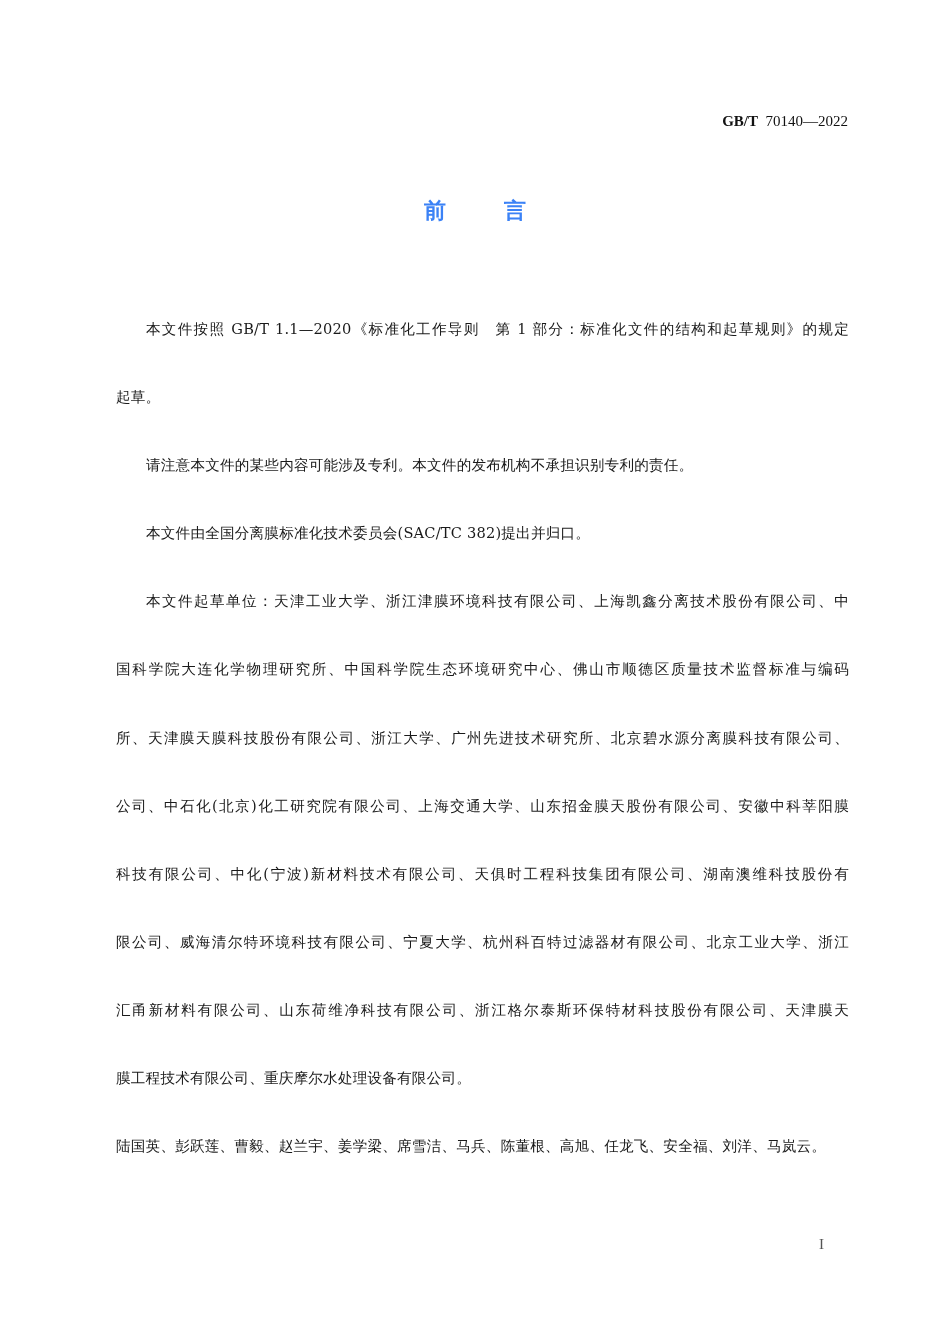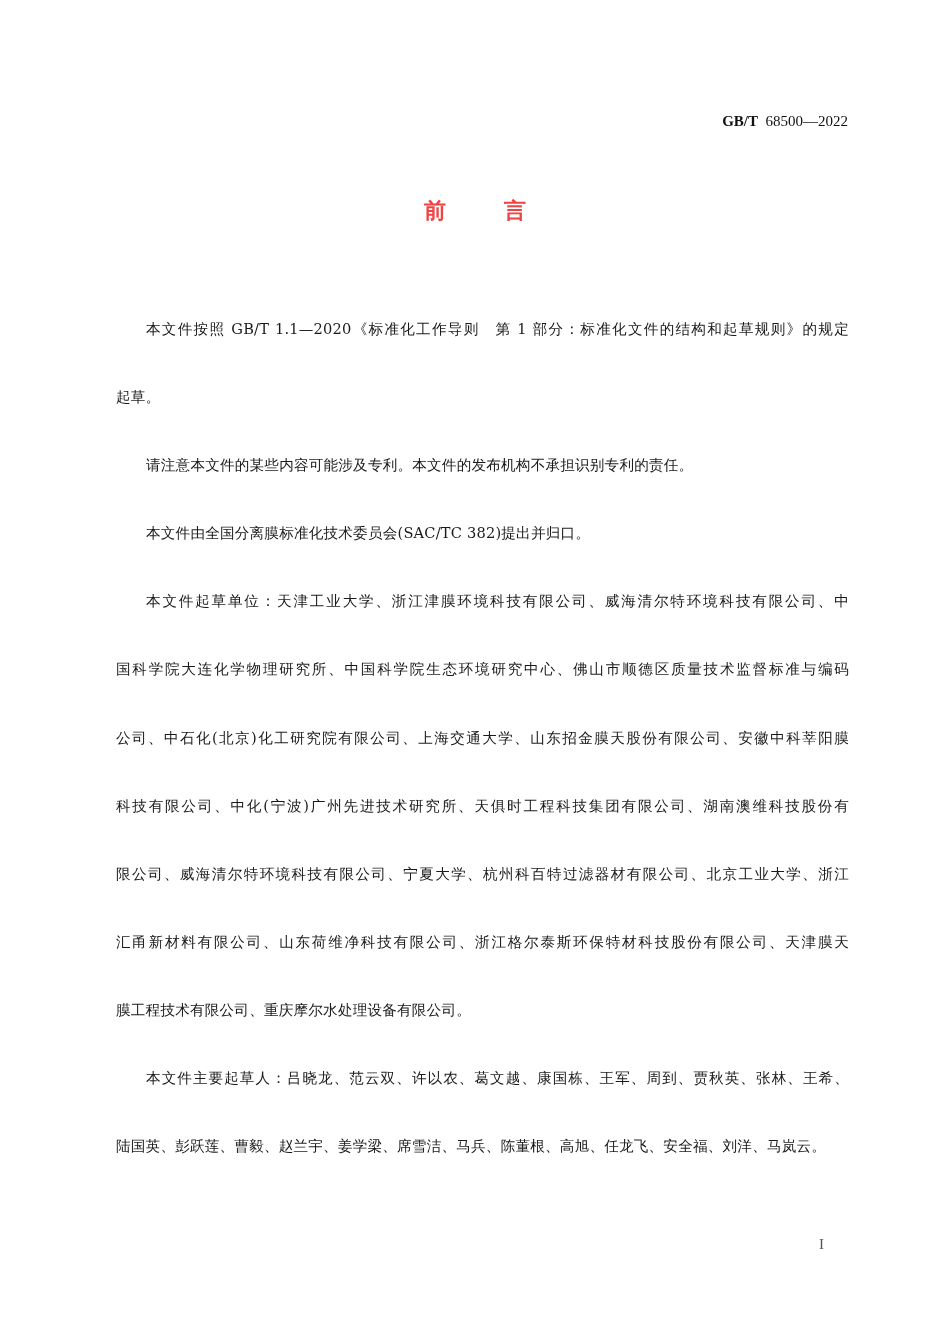--- a/index.html
+++ b/index.html
@@ -3,55 +3,55 @@
 <meta charset="utf-8">
 <style>
   html, body { margin: 0; padding: 0; background: #ffffff; }
   body { width: 950px; height: 1344px; position: relative; overflow: hidden;
          font-family: "DejaVu Serif", "Liberation Serif", serif; color: #1a1a1a; }
   .std-no { position: absolute; top: 113px; right: 102px; font-size: 15px;
             font-family: "Liberation Serif", serif; color: #111; }
   .std-no b { font-weight: bold; }
   .title { position: absolute; top: 196px; left: 0; width: 950px; text-align: center;
            font-family: "DejaVu Sans", sans-serif; font-weight: bold; font-size: 22px;
-           letter-spacing: 58px; text-indent: 58px; color: #ef4444; }
+           letter-spacing: 58px; text-indent: 58px; color: #3b82f6; }
   .body { position: absolute; left: 116px; top: 273px; width: 733px; }
   .line { height: 24.1px; line-height: 24.1px; font-size: 14.6px; white-space: nowrap;
           text-align: justify; text-align-last: justify; letter-spacing: 0.2px; margin-top: 44px; }
   .line.last { text-align-last: left; }
   .line.indent { padding-left: 30px; }
   .page-no { position: absolute; top: 1236px; left: 819px; font-size: 15px;
              font-family: "Liberation Serif", serif; color: #555; }
 </style>
 </head>
 <body>
 
-<div class="std-no"><b>GB/T</b>&nbsp;&nbsp;<span>68500—2022</span></div>
+<div class="std-no"><b>GB/T</b>&nbsp;&nbsp;<span>70140—2022</span></div>
 
 <div class="title"><span>前</span><span>言</span></div>
 
 <div class="body">
   <div>
     <div class="line indent">本文件按照 GB/T 1.1—2020《标准化工作导则　第 1 部分：标准化文件的结构和起草规则》的规定</div>
     <div class="line last">起草。</div>
   </div>
   <div>
     <div class="line indent last">请注意本文件的某些内容可能涉及专利。本文件的发布机构不承担识别专利的责任。</div>
   </div>
   <div>
     <div class="line indent last">本文件由全国分离膜标准化技术委员会(SAC/TC 382)提出并归口。</div>
   </div>
   <div>
-    <div class="line indent">本文件起草单位：天津工业大学、浙江津膜环境科技有限公司、威海清尔特环境科技有限公司、中</div>
+    <div class="line indent">本文件起草单位：天津工业大学、浙江津膜环境科技有限公司、上海凯鑫分离技术股份有限公司、中</div>
     <div class="line">国科学院大连化学物理研究所、中国科学院生态环境研究中心、佛山市顺德区质量技术监督标准与编码</div>
+    <div class="line">所、天津膜天膜科技股份有限公司、浙江大学、广州先进技术研究所、北京碧水源分离膜科技有限公司、</div>
     <div class="line">公司、中石化(北京)化工研究院有限公司、上海交通大学、山东招金膜天股份有限公司、安徽中科莘阳膜</div>
-    <div class="line">科技有限公司、中化(宁波)广州先进技术研究所、天俱时工程科技集团有限公司、湖南澳维科技股份有</div>
+    <div class="line">科技有限公司、中化(宁波)新材料技术有限公司、天俱时工程科技集团有限公司、湖南澳维科技股份有</div>
     <div class="line">限公司、威海清尔特环境科技有限公司、宁夏大学、杭州科百特过滤器材有限公司、北京工业大学、浙江</div>
     <div class="line">汇甬新材料有限公司、山东荷维净科技有限公司、浙江格尔泰斯环保特材科技股份有限公司、天津膜天</div>
     <div class="line last">膜工程技术有限公司、重庆摩尔水处理设备有限公司。</div>
   </div>
   <div>
-    <div class="line indent">本文件主要起草人：吕晓龙、范云双、许以农、葛文越、康国栋、王军、周到、贾秋英、张林、王希、</div>
     <div class="line last">陆国英、彭跃莲、曹毅、赵兰宇、姜学梁、席雪洁、马兵、陈董根、高旭、任龙飞、安全福、刘洋、马岚云。</div>
   </div>
 </div>
 
 <div class="page-no">I</div>
 
 </body></html>

